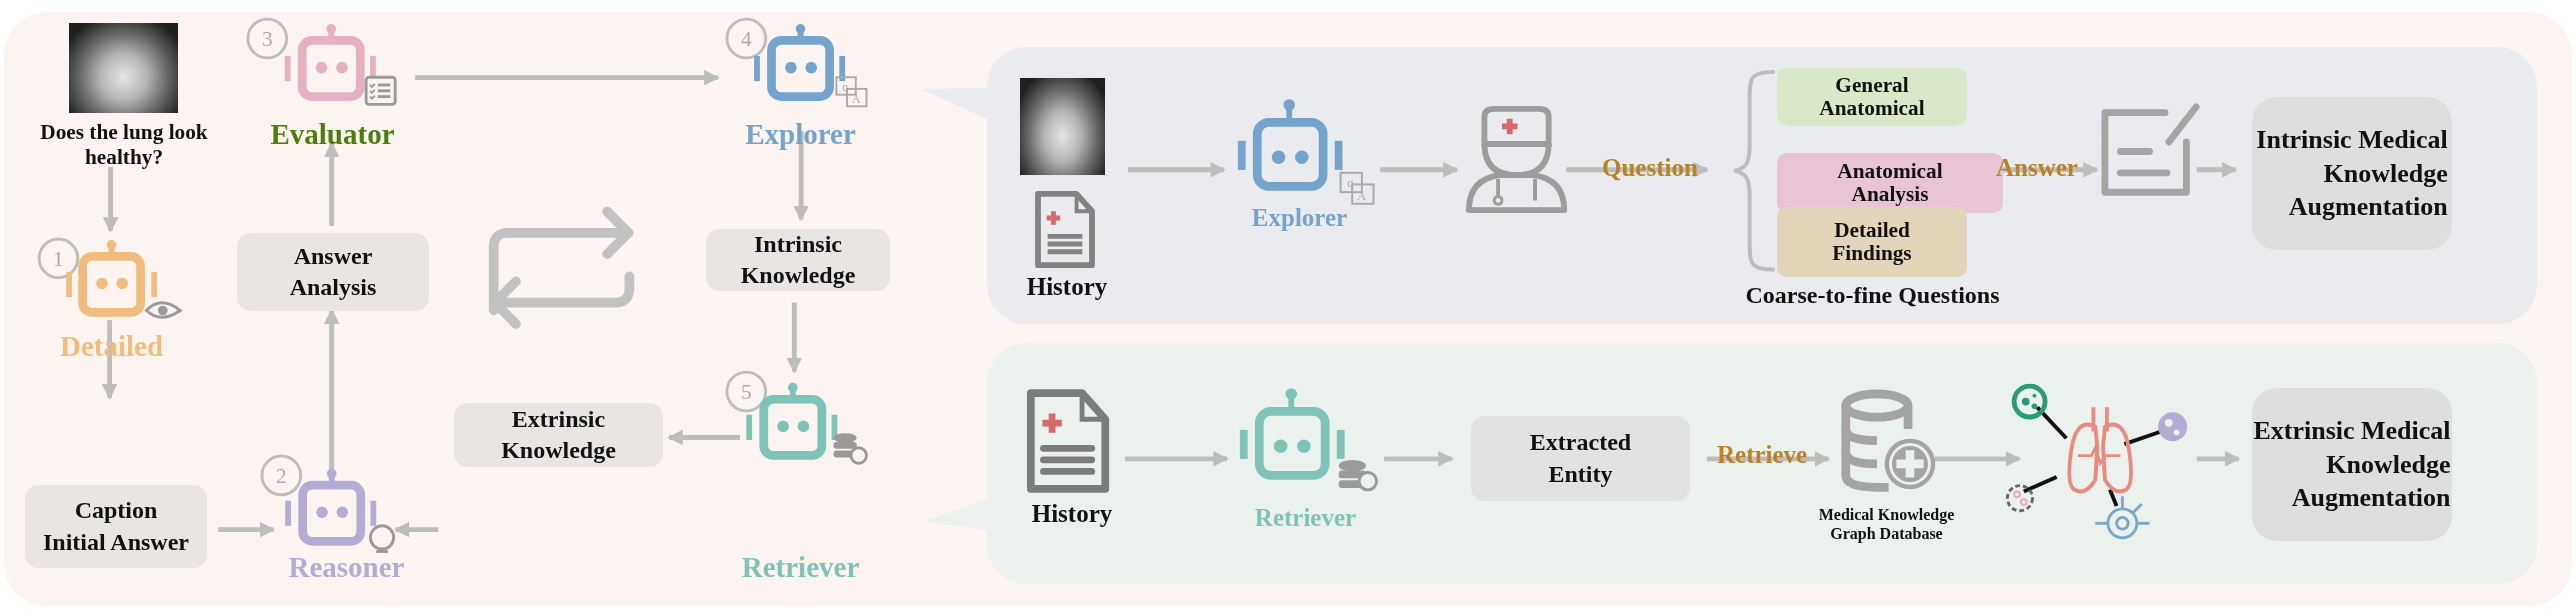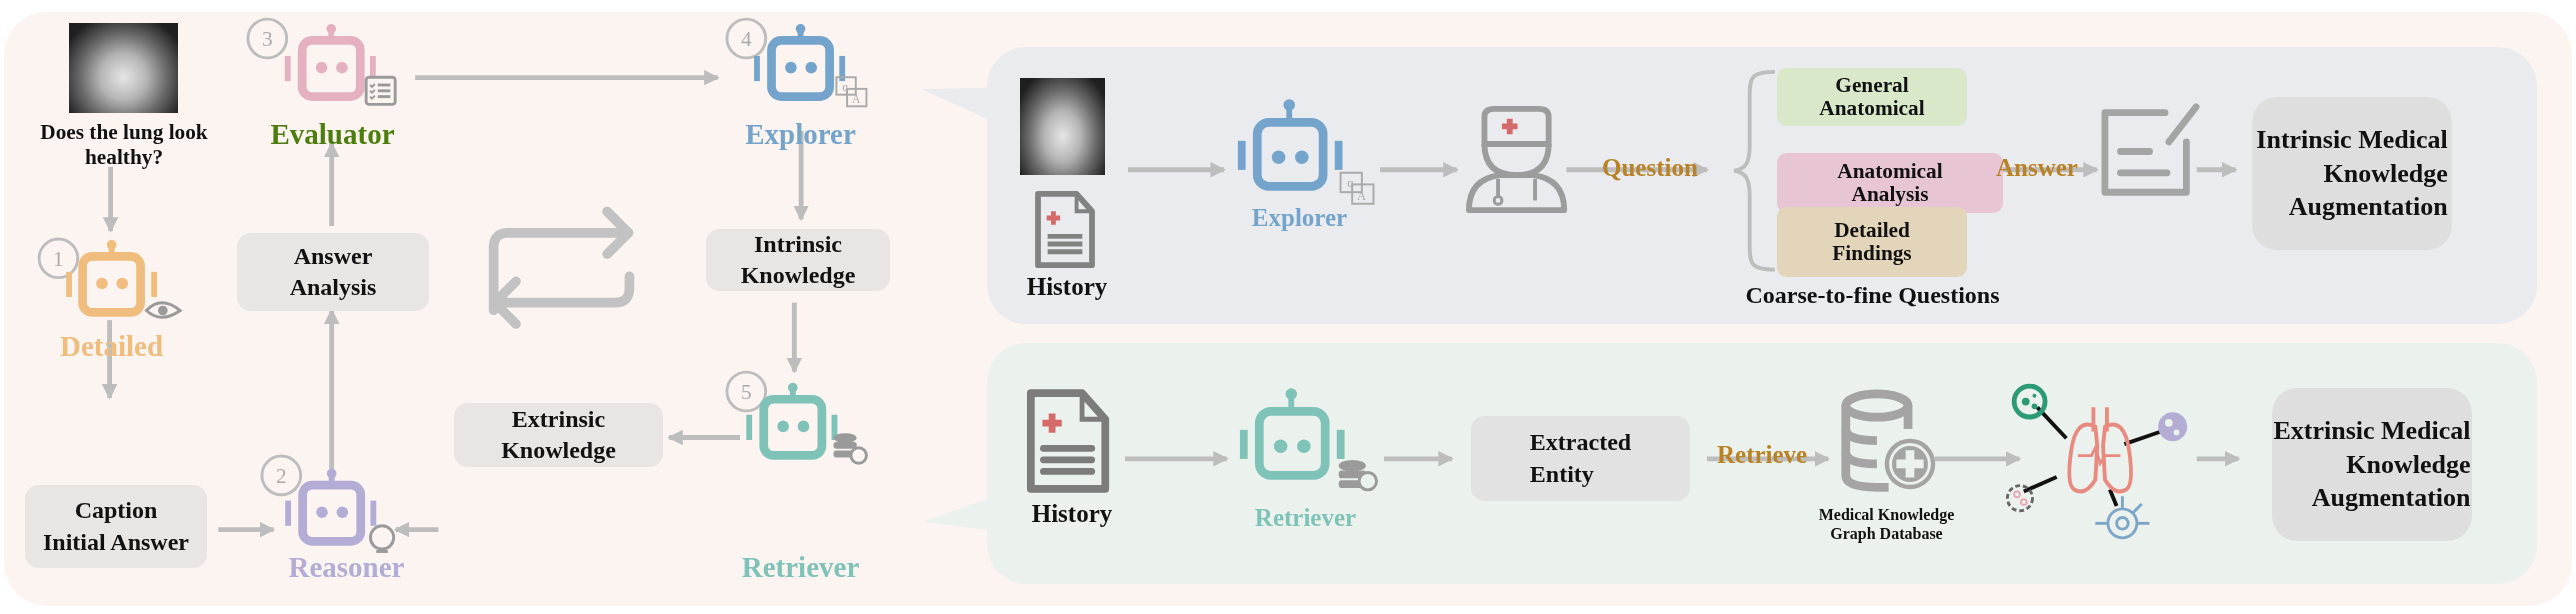--- a/index.html
+++ b/index.html
@@ -8,21 +8,21 @@
   .abs { position: absolute; }
   .outer { left: 3.9px; top: 11.6px; width: 2568px; height: 594px; background: #fcf4f1; border-radius: 43px; }
   .panel-top { left: 987px; top: 47px; width: 1550px; height: 277px; background: #e9ebee; border-radius: 39px; }
   .panel-bot { left: 987px; top: 343px; width: 1550px; height: 241px; background: #ebf1ec; border-radius: 39px; }
   .lbl { font-weight: bold; color: #111; text-align: center; line-height: 1.18; }
   .box { background: #e8e5e3; border-radius: 13.6px; display: flex; align-items: center; justify-content: center;
          text-align: center; font-weight: bold; color: #111; font-size: 24px; line-height: 1.3; }
   .box2 { background: #dedede; border-radius: 25px; display: flex; align-items: center; justify-content: center;
           text-align: right; font-weight: bold; color: #111; font-size: 26px; line-height: 1.3; }
   .box3 { background: #e2e2e2; border-radius: 13.6px; display: flex; align-items: center; justify-content: center;
-          font-weight: bold; color: #111; font-size: 24px; line-height: 1.3; }
+          text-align: center; font-weight: bold; color: #111; font-size: 24px; line-height: 1.3; }
   .agent-name { font-weight: bold; font-size: 29px; text-align: center; }
   .qbox { border-radius: 9.7px; display: flex; align-items: center; justify-content: center; text-align: center;
           font-weight: bold; color: #111; font-size: 21.3px; line-height: 1.08; }
   .orange { color: #b98226; font-weight: bold; font-size: 25px; margin-top: 28px; }
   .xray { background: radial-gradient(ellipse at 50% 60%, #e6e6e6 0%, #b5b5b5 30%, #6d6d6d 55%, #1f1f1f 85%); }
   svg { overflow: visible; }
 </style>
 </head>
 <body>
 
@@ -363,20 +363,20 @@
   <g stroke="#7ea6c6" stroke-width="3" fill="none">
       <circle cx="118" cy="140" r="15"></circle>
       <circle cx="118" cy="140" r="6"></circle>
   <line x1="118" y1="125" x2="118" y2="112"></line>
       <line x1="133" y1="140" x2="146" y2="140"></line>
       <line x1="103" y1="140" x2="90" y2="140"></line>
       <line x1="129" y1="129" x2="138" y2="120"></line>
     </g>
 </svg>
 
-<div class="abs box2" style="left:2252px;top:388px;width:200px;height:153px;margin-left:20px;">
+<div class="abs box2" style="left:2252px;top:388px;width:200px;height:153px;">
   <div>
       <div>Extrinsic Medical</div>
       <div>Knowledge</div>
       <div>Augmentation</div>
     </div>
 </div>
 
 
 </body></html>

